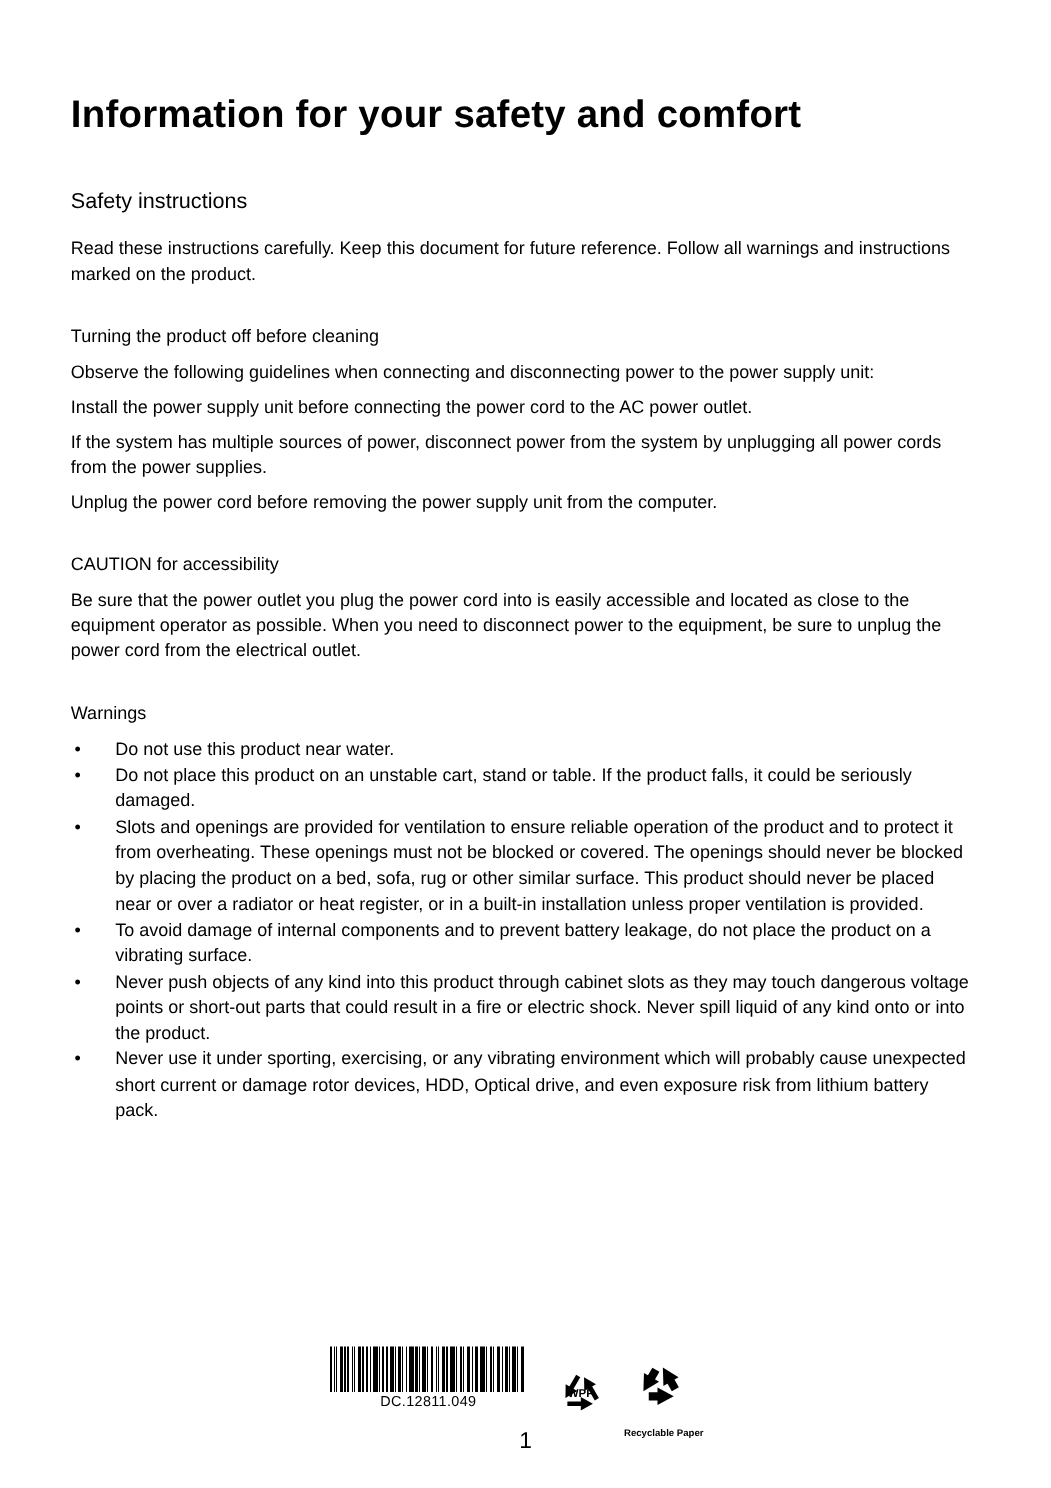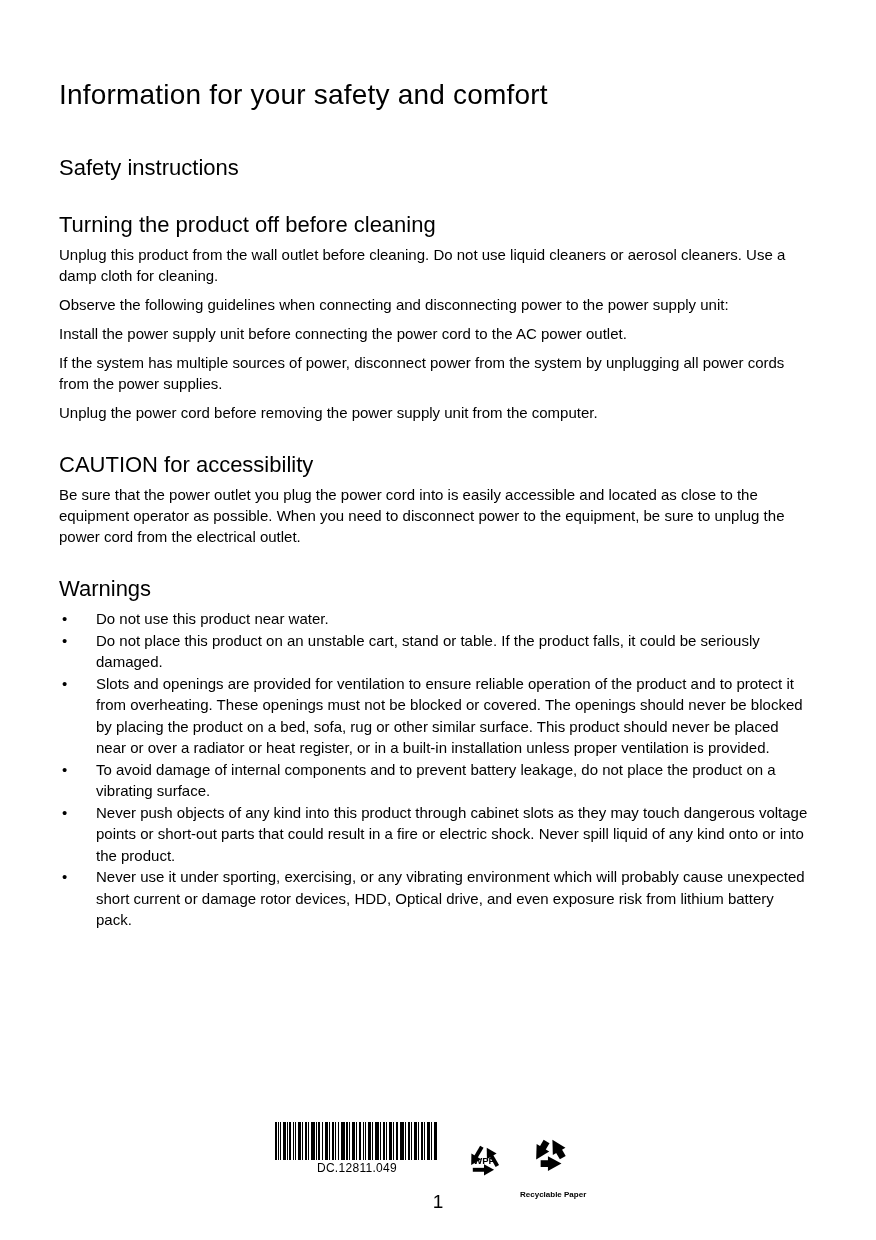--- a/index.html
+++ b/index.html
@@ -13,33 +13,33 @@
     color: #000000;
   }
   .content {
     position: absolute;
     left: 59px;
     top: 0;
     width: 752px;
     padding-top: 76px;
   }
   h1 {
-    font-size: 28px;
-    font-weight: normal;
+    font-size: 32px;
+    font-weight: bold;
     line-height: 38px;
     letter-spacing: 0.2px;
   }
   h2 {
-    font-size: 22px;
+    font-size: 18px;
     font-weight: normal;
     line-height: 31px;
     margin-top: 38px;
   }
   h3 {
-    font-size: 22px;
+    font-size: 15px;
     font-weight: normal;
     line-height: 23px;
     margin: 30px 0 8px 0;
   }
   p {
     font-size: 15px;
     line-height: 21px;
     margin: 8px 0;
   }
   p.intro { margin-top: 14px; }
@@ -115,25 +115,25 @@
 </style>
 </head>
 <body>
 
 <div class="content">
 
   <h1>Information for your safety and comfort</h1>
 
   <section>
     <h2>Safety instructions</h2>
+    <p class="intro">Read these instructions carefully. Keep this document for future reference. Follow all warnings and instructions marked on the product.</p>
   </section>
 
   <section>
     <h3>Turning the product off before cleaning</h3>
-    <p>Unplug this product from the wall outlet before cleaning. Do not use liquid cleaners or aerosol cleaners. Use a damp cloth for cleaning.</p>
   </section>
 
   <section>
     <p>Observe the following guidelines when connecting and disconnecting power to the power supply unit:</p>
     <p>Install the power supply unit before connecting the power cord to the AC power outlet.</p>
     <p>If the system has multiple sources of power, disconnect power from the system by unplugging all power cords from the power supplies.</p>
     <p>Unplug the power cord before removing the power supply unit from the computer.</p>
   </section>
 
   <section>

